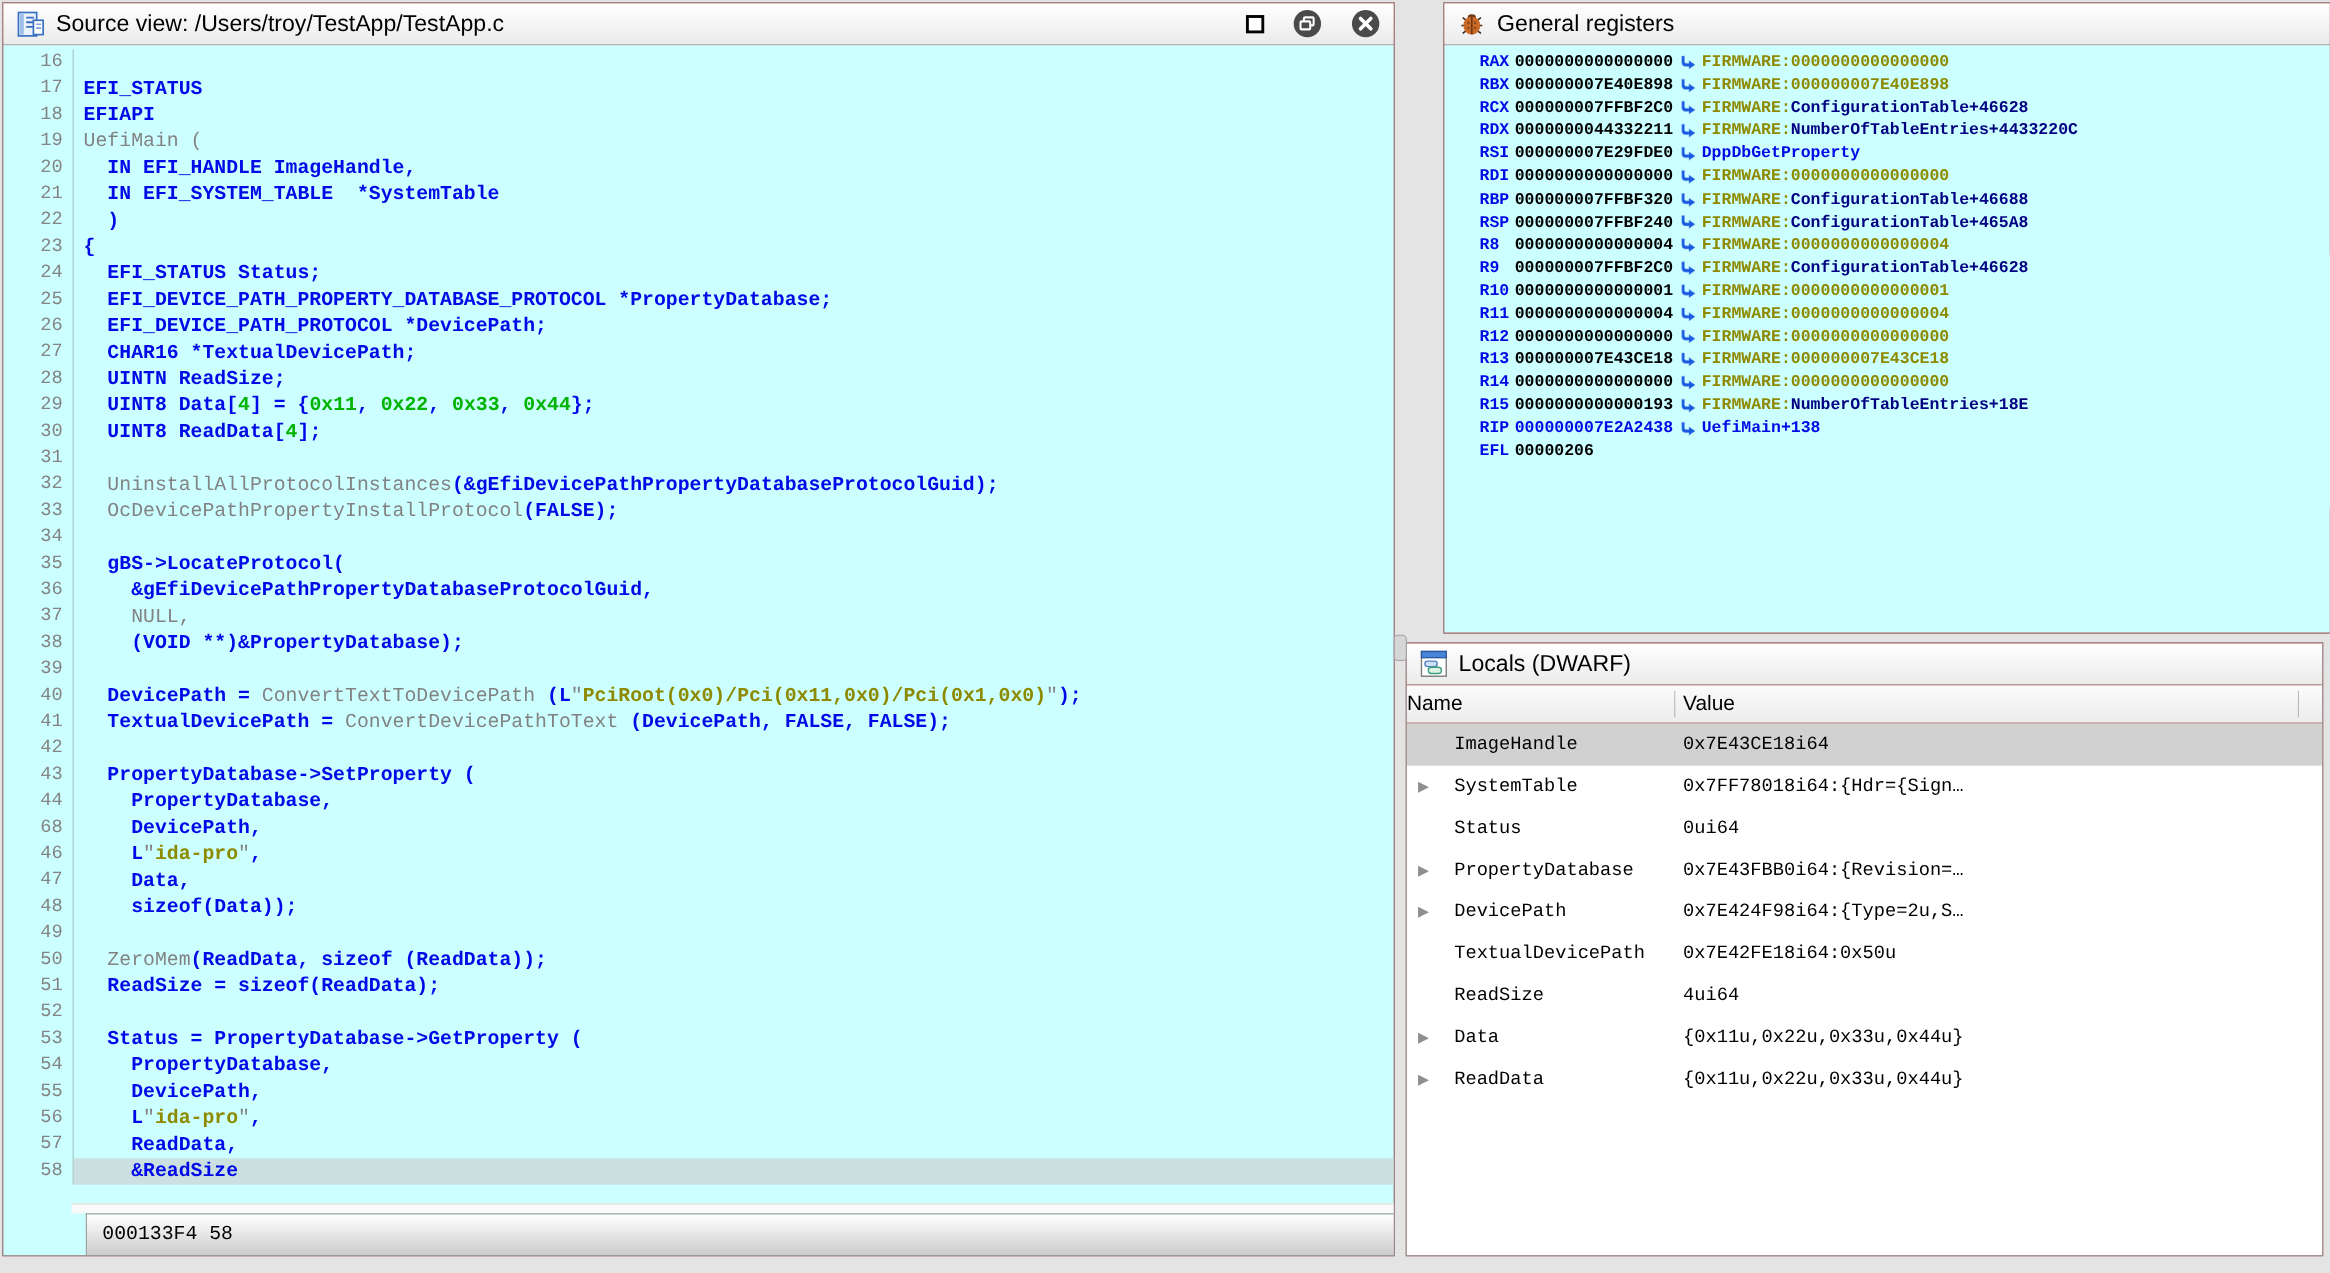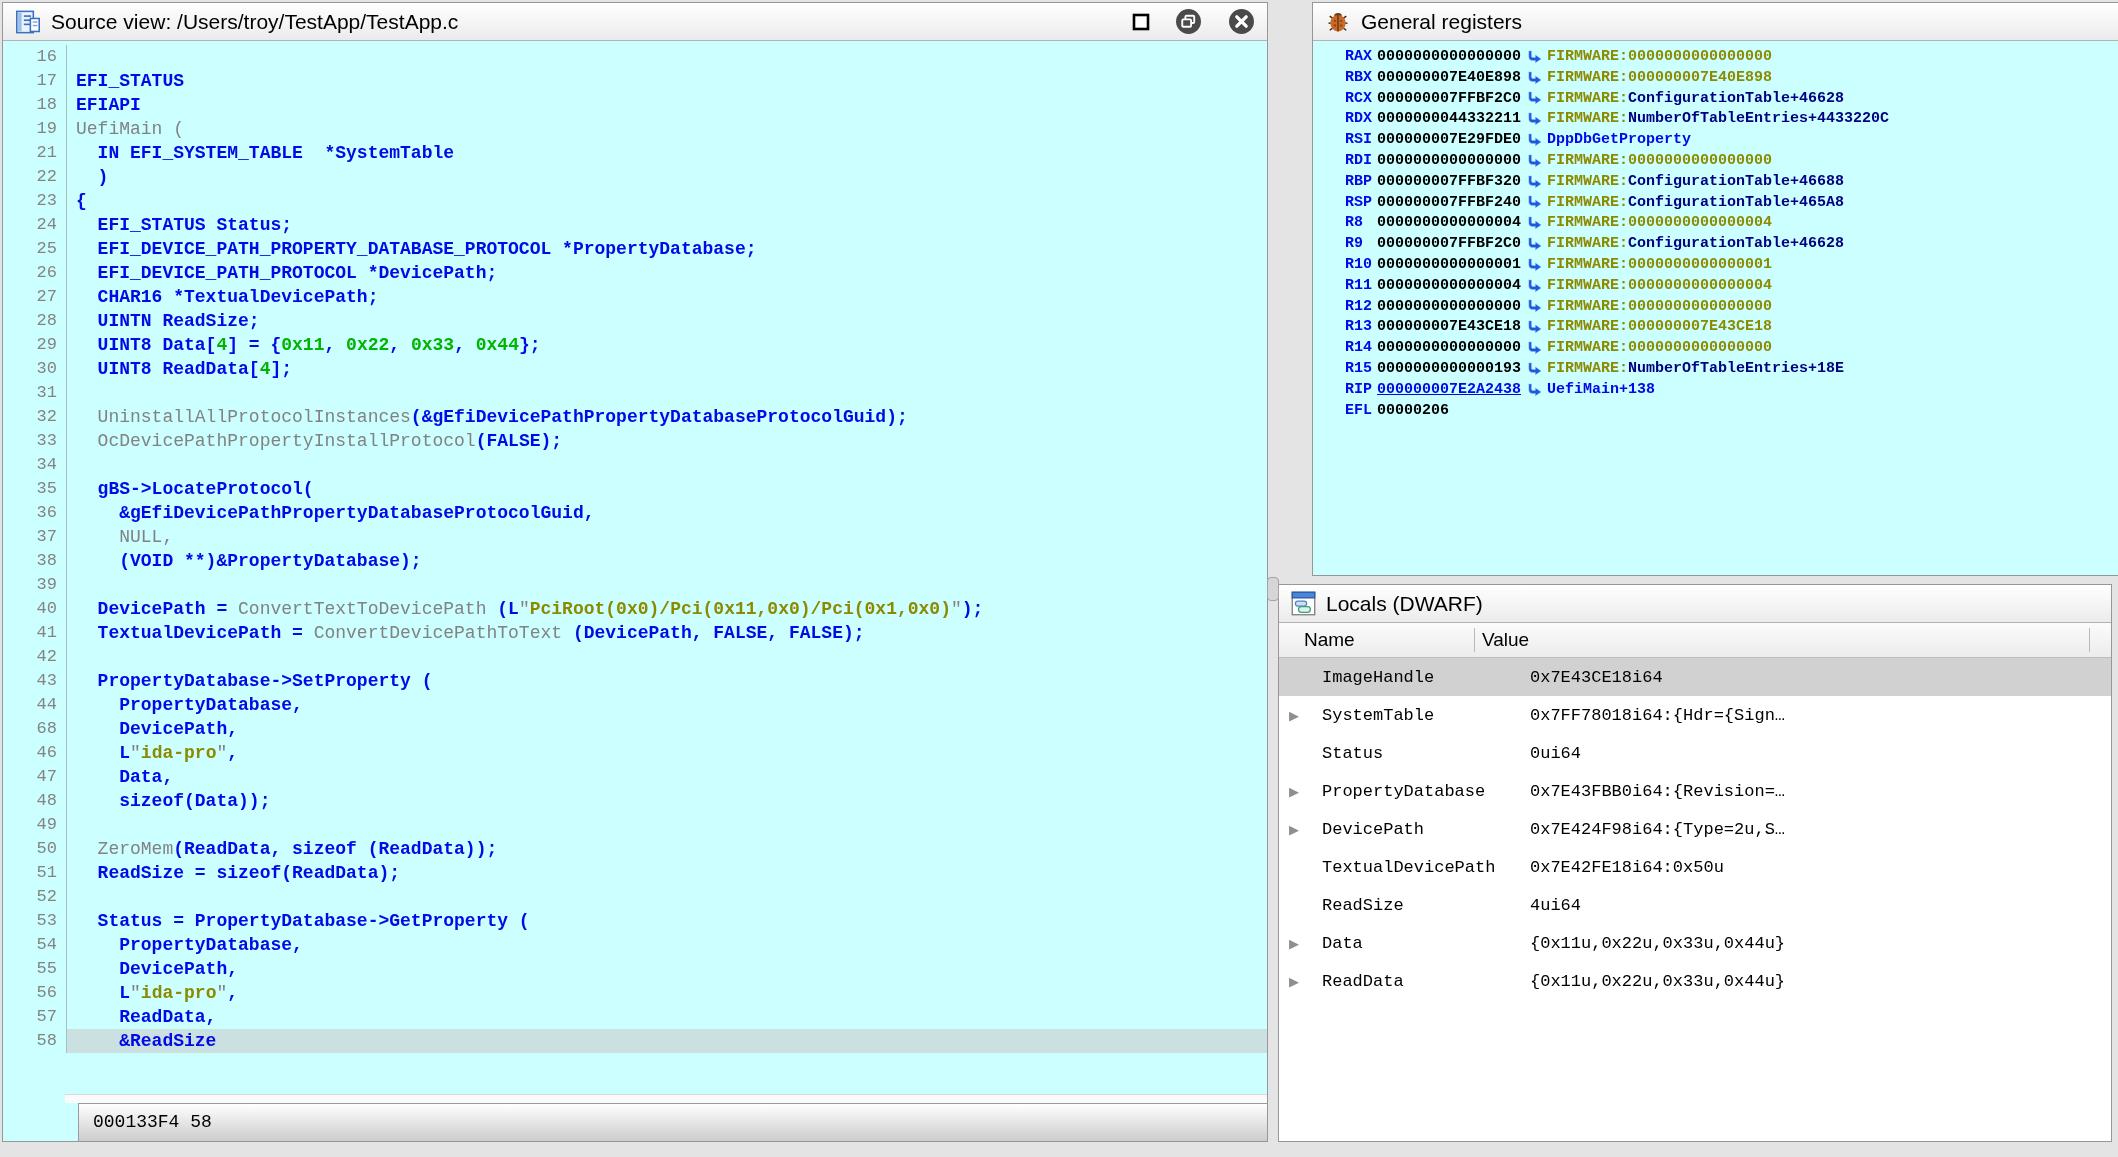--- a/index.html
+++ b/index.html
@@ -41,33 +41,33 @@
     font-family:"Liberation Mono","DejaVu Sans Mono",monospace;font-size:18px;color:#000;
     line-height:37px;padding-left:14px;
   }
   
   #registers-panel{left:1312px;top:2px;width:834px;height:574px;}
   #registers-body{position:absolute;top:38px;left:0;right:0;bottom:0;background:#ccffff;overflow:hidden;padding-top:6px;}
   .reg-row{display:flex;height:20.8px;line-height:20.8px;white-space:pre;
     font-family:"Liberation Mono","DejaVu Sans Mono",monospace;font-size:15px;font-weight:bold;}
   .reg-name{flex:0 0 32px;margin-left:32px;color:#0009e6;}
   .reg-value{flex:0 0 150px;color:#000;}
-  .reg-value.changed{color:#0009e6;text-decoration:underline;}
+  .reg-value.changed{color:#0009e6;}
   .jump-arrow{flex:0 0 20px;display:inline-flex;align-items:center;}
   .reg-target .seg-oli{color:#8e8a00;}
   .reg-target .seg-nav{color:#000080;}
   .reg-target .seg-blu{color:#0009e6;text-align:center;}
   
   #locals-panel{left:1278px;top:584px;width:834px;height:558px;}
   #locals-header{
     height:34px;display:flex;align-items:center;
     background:linear-gradient(#fbfbfb,#ececec);border-bottom:1px solid #bdbdbd;
     font-size:19px;color:#000;position:relative;
   }
-  #locals-header .h-name{padding-left:25px;width:196px;box-sizing:border-box;border-right:1px solid #b8b8b8;height:24px;line-height:24px;}
+  #locals-header .h-name{width:244px;box-sizing:border-box;border-right:1px solid #b8b8b8;height:24px;line-height:24px;}
   #locals-header .h-value{padding-left:7px;flex:1;height:24px;line-height:24px;border-right:1px solid #b8b8b8;margin-right:21px;}
   #locals-rows{position:absolute;top:73px;left:0;right:0;bottom:0;background:#fff;overflow:hidden;}
   .loc-row{display:flex;align-items:center;height:38px;
     font-family:"Liberation Mono","DejaVu Sans Mono",monospace;font-size:17px;color:#000;white-space:pre;}
   .loc-row.selected{background:#d2d1d1;}
   .tri{flex:0 0 43px;padding-left:10px;box-sizing:border-box;color:#8f8f8f;font-size:13px;font-family:"DejaVu Sans",sans-serif;}
   .loc-name{flex:0 0 208px;}
   .loc-value{flex:1;}
   
   #v-splitter-handle{
@@ -116,20 +116,21 @@
         <path d="M8.5 8.5l9 9M17.5 8.5l-9 9" stroke="#ffffff" stroke-width="3.2" stroke-linecap="round"></path>
       </svg>
     </span>
   </div>
   <div id="source-body">
     <div id="code-lines">
         <div class="code-line"><span class="ln">16</span><span class="code"></span></div>
         <div class="code-line"><span class="ln">17</span><span class="code"><span class="seg-kw">EFI_STATUS</span></span></div>
         <div class="code-line"><span class="ln">18</span><span class="code"><span class="seg-kw">EFIAPI</span></span></div>
         <div class="code-line"><span class="ln">19</span><span class="code"><span class="seg-gr">UefiMain (</span></span></div>
+        <div class="code-line"><span class="ln">20</span><span class="code"><span class="seg-kw">  IN EFI_HANDLE ImageHandle,</span></span></div>
         <div class="code-line"><span class="ln">21</span><span class="code"><span class="seg-kw">  IN EFI_SYSTEM_TABLE  *SystemTable</span></span></div>
         <div class="code-line"><span class="ln">22</span><span class="code"><span class="seg-kw">  )</span></span></div>
         <div class="code-line"><span class="ln">23</span><span class="code"><span class="seg-kw">{</span></span></div>
         <div class="code-line"><span class="ln">24</span><span class="code"><span class="seg-kw">  EFI_STATUS Status;</span></span></div>
         <div class="code-line"><span class="ln">25</span><span class="code"><span class="seg-kw">  EFI_DEVICE_PATH_PROPERTY_DATABASE_PROTOCOL *PropertyDatabase;</span></span></div>
         <div class="code-line"><span class="ln">26</span><span class="code"><span class="seg-kw">  EFI_DEVICE_PATH_PROTOCOL *DevicePath;</span></span></div>
         <div class="code-line"><span class="ln">27</span><span class="code"><span class="seg-kw">  CHAR16 *TextualDevicePath;</span></span></div>
         <div class="code-line"><span class="ln">28</span><span class="code"><span class="seg-kw">  UINTN ReadSize;</span></span></div>
         <div class="code-line"><span class="ln">29</span><span class="code"><span class="seg-kw">  UINT8 Data[</span><span class="seg-num">4</span><span class="seg-kw">] = {</span><span class="seg-num">0x11</span><span class="seg-kw">, </span><span class="seg-num">0x22</span><span class="seg-kw">, </span><span class="seg-num">0x33</span><span class="seg-kw">, </span><span class="seg-num">0x44</span><span class="seg-kw">};</span></span></div>
         <div class="code-line"><span class="ln">30</span><span class="code"><span class="seg-kw">  UINT8 ReadData[</span><span class="seg-num">4</span><span class="seg-kw">];</span></span></div>

